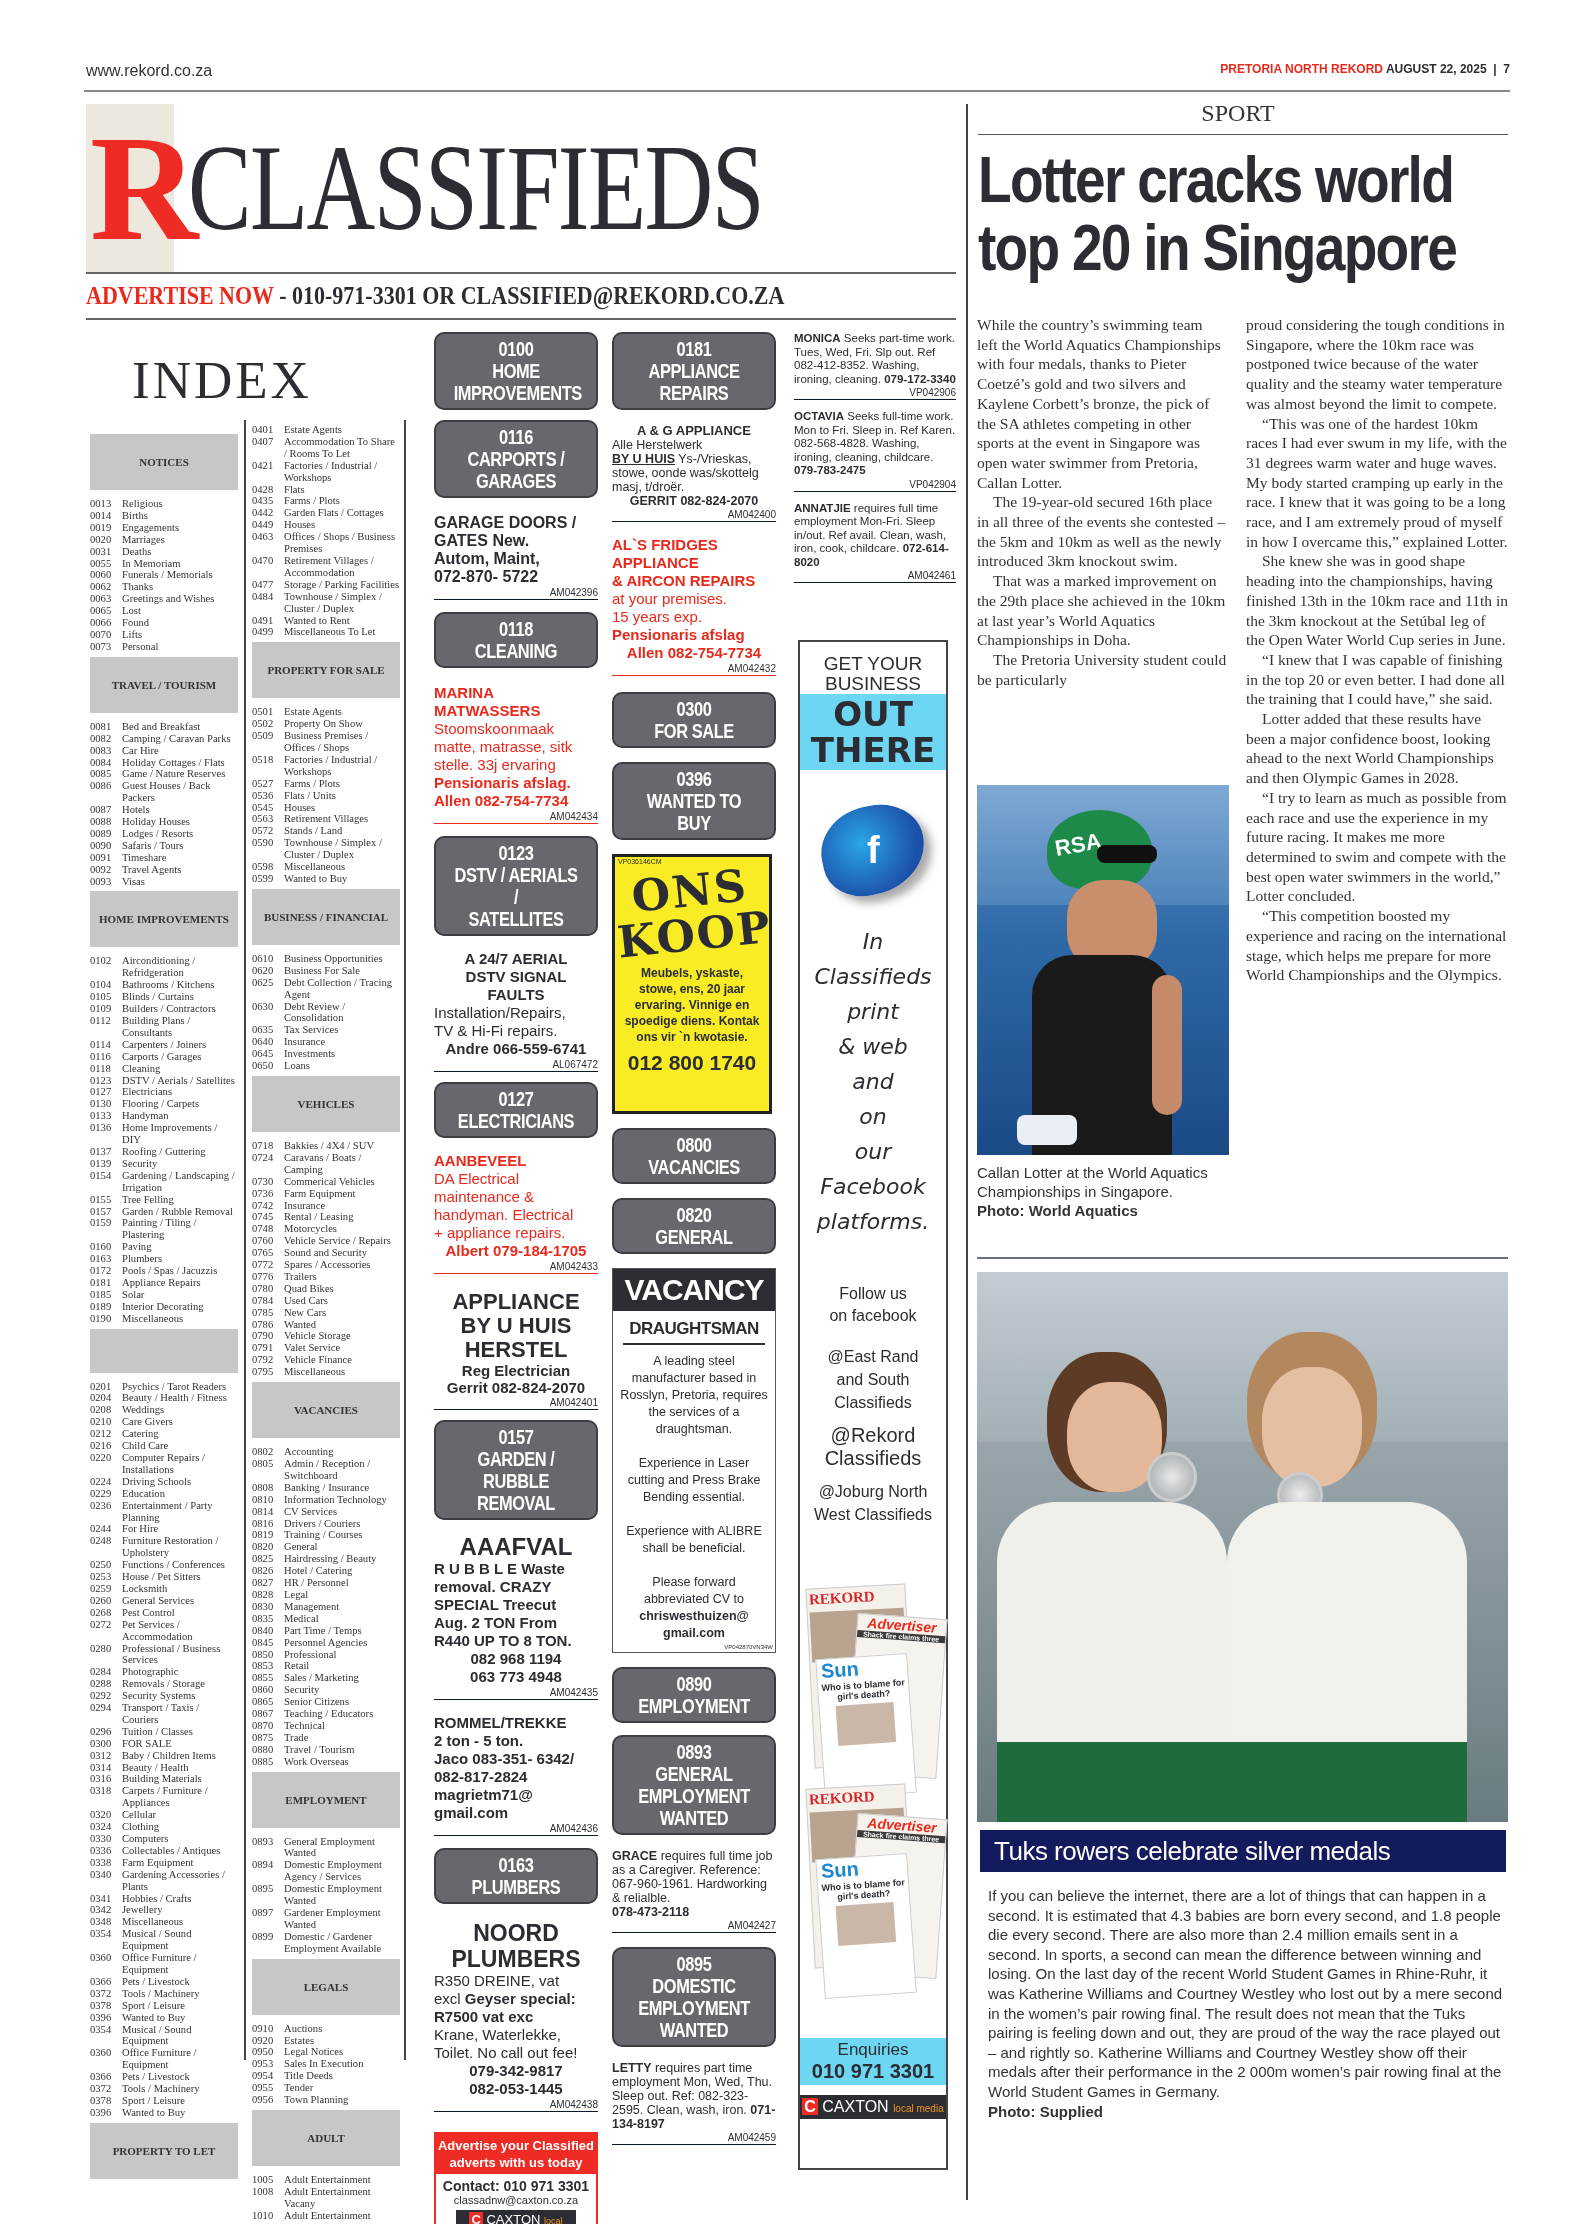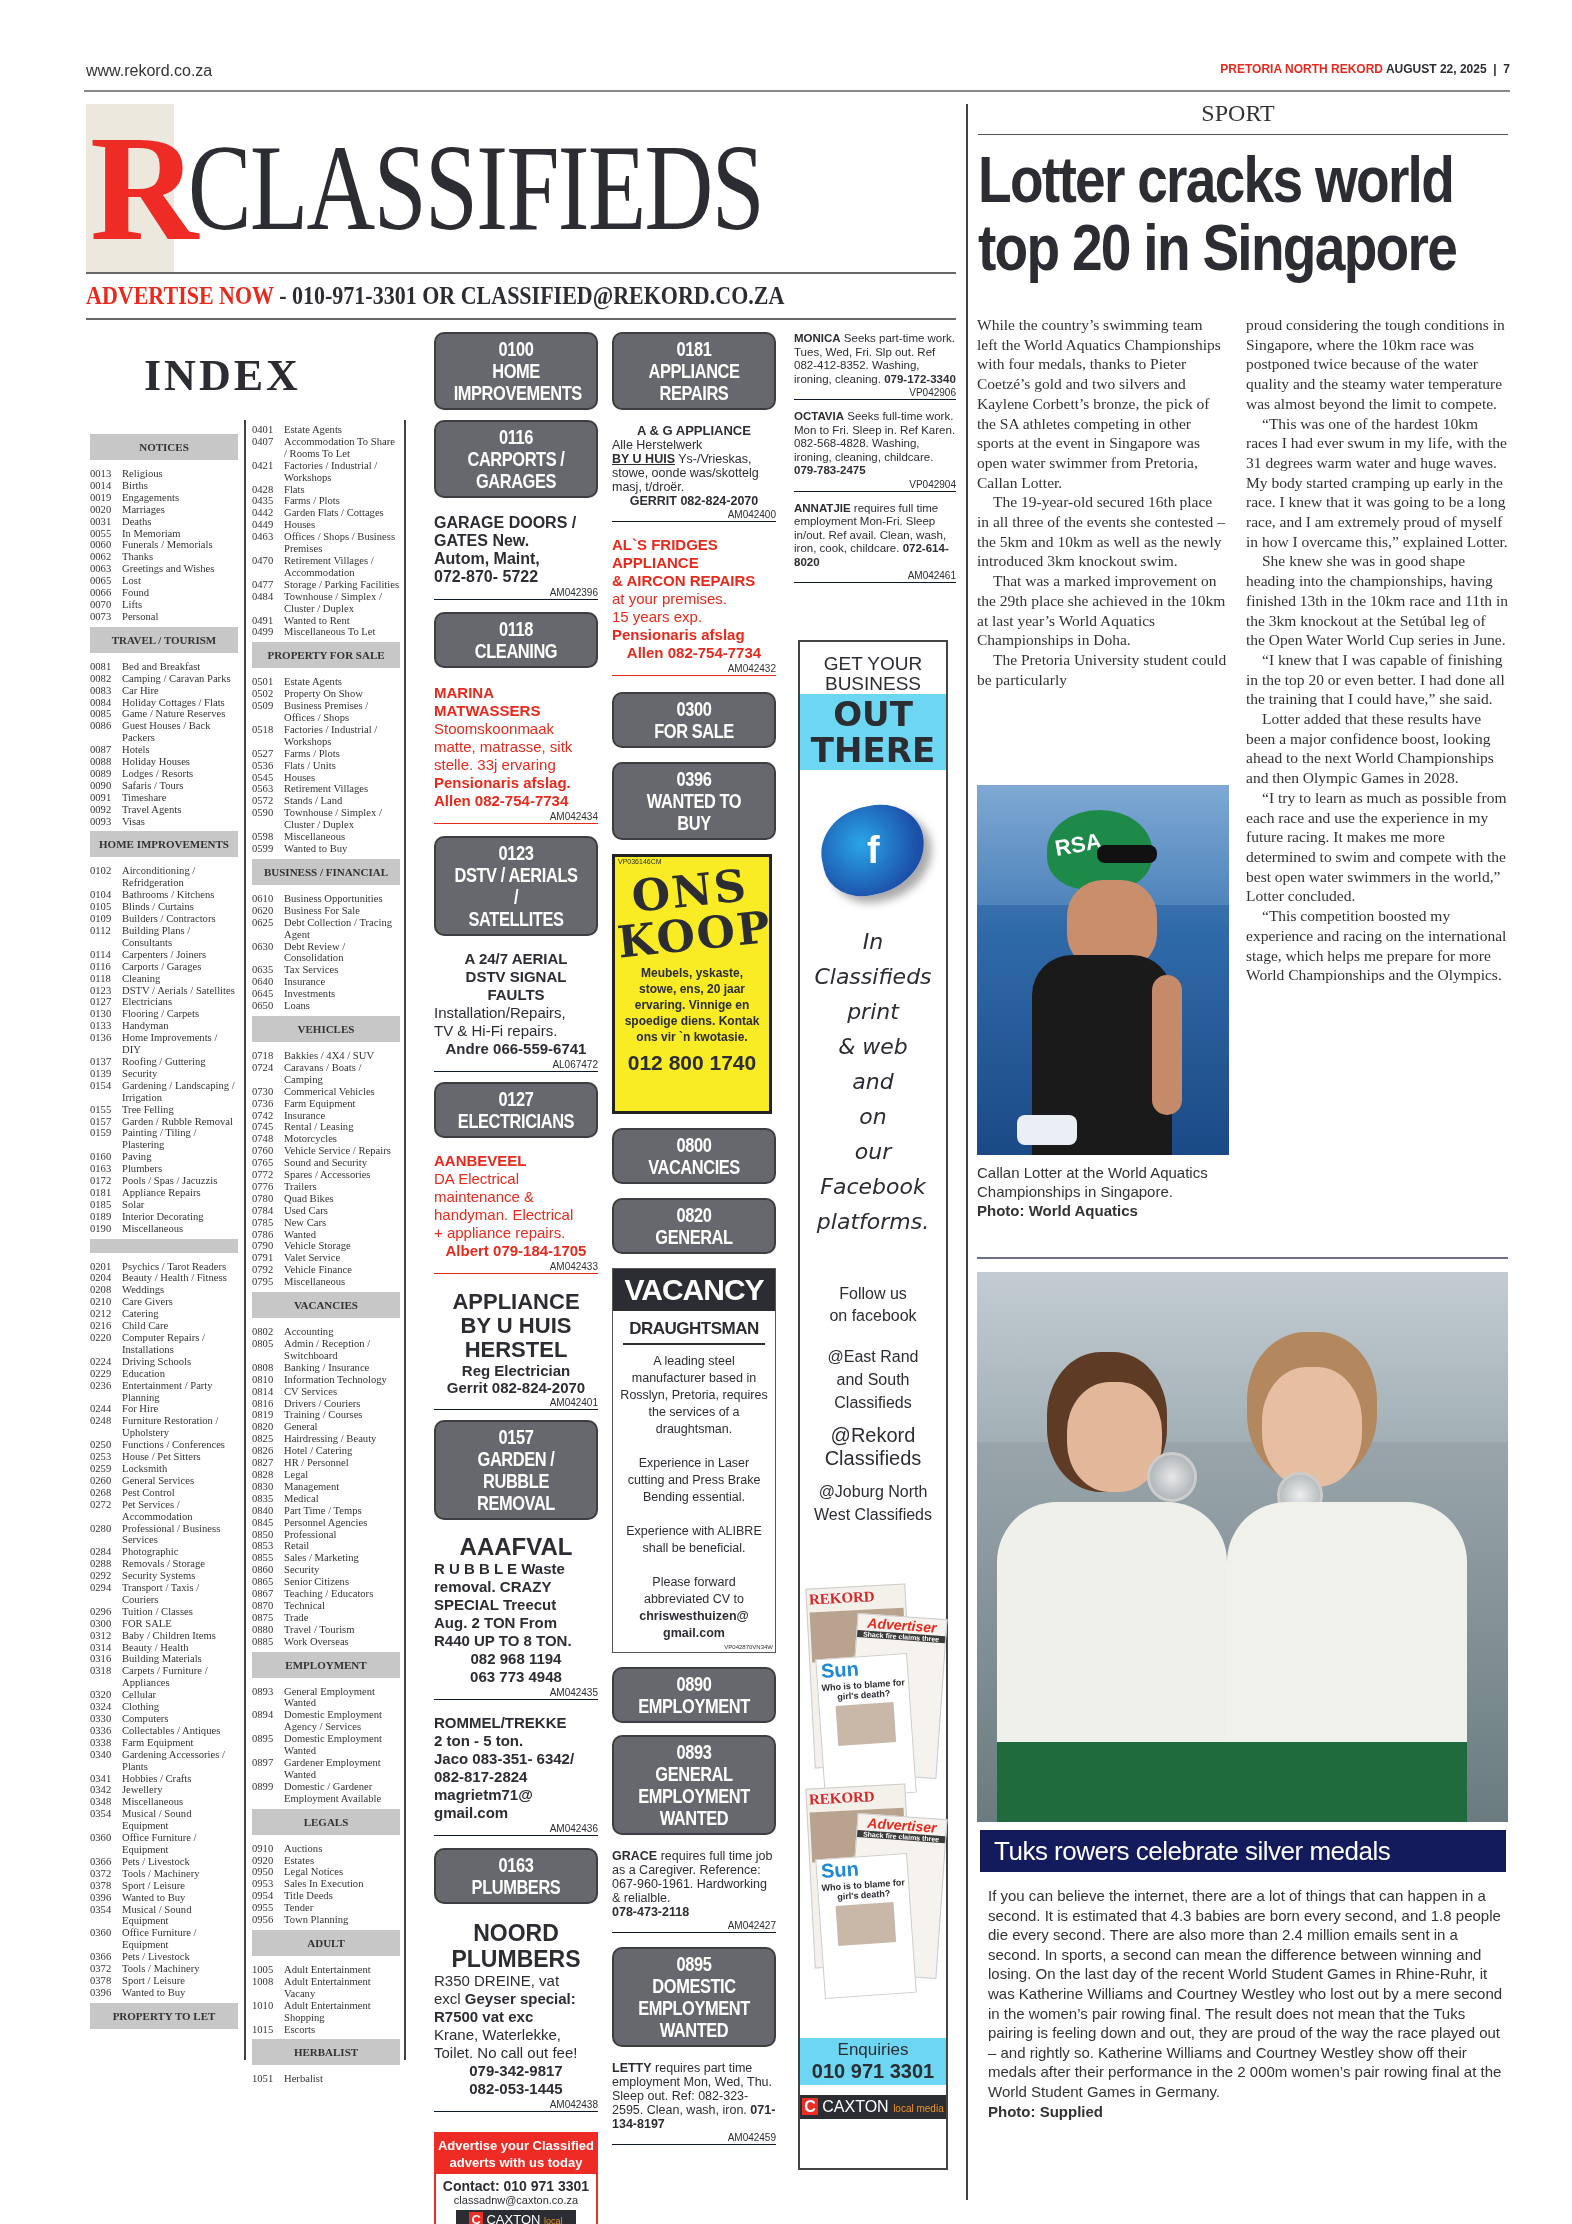--- a/index.html
+++ b/index.html
@@ -13,23 +13,23 @@
   
   .rbox{left:86px;top:104px;width:88px;height:170px;background:#ece8dd}
   .rletter{left:90px;top:108px;font-family:"Liberation Serif",serif;font-size:150px;line-height:160px;color:#ee2b24;font-weight:bold}
   .classhead{left:188px;top:108px;font-family:"Liberation Serif",serif;font-size:122px;line-height:160px;color:#2b2d33;letter-spacing:-2px;transform:scaleX(0.78);transform-origin:left top;white-space:nowrap}
   .mastline1{left:86px;top:272px;width:870px;height:2px;background:#666}
   .advline{left:86px;top:282px;font-family:"Liberation Serif",serif;font-size:25px;font-weight:bold;white-space:nowrap;transform:scaleX(0.88);transform-origin:left top}
   .advline .red{color:#e8291c}
   .mastline2{left:86px;top:318px;width:870px;height:2px;background:#666}
   .vsep{left:966px;top:104px;width:2px;height:2096px;background:#444}
   
-  .indextitle{left:144px;top:350px;font-family:"Liberation Serif",serif;font-size:44px;font-weight:bold;letter-spacing:3px;color:#2b2d33}
+  .indextitle{left:132px;top:350px;font-family:"Liberation Serif",serif;font-size:53px;font-weight:normal;letter-spacing:3px;color:#2b2d33}
   .idxcol{font-family:"Liberation Serif",serif;font-size:10.6px;line-height:11.9px;color:#333}
-  .idxcol .hd{background:#c7c7c7;text-align:center;font-weight:bold;font-size:11px;padding:7px 2px;margin:4px 0 8px 0;line-height:12px}
+  .idxcol .hd{background:#c7c7c7;text-align:center;font-weight:bold;font-size:11px;padding:22px 2px;margin:4px 0 8px 0;line-height:12px}
   .idxcol .row{display:flex}
   .idxcol .code{width:32px;flex:none}
   .idxcol .lbl{flex:1}
   .idxsep{left:244px;top:420px;width:2px;height:1640px;background:#444}
   .idxsep2{left:404px;top:420px;width:2px;height:1640px;background:#444}
   
   .cat{background:#66686d;border:2px solid #3c3e42;border-radius:10px;color:#fff;text-align:center;font-family:"Liberation Sans",sans-serif;font-weight:bold;font-size:20px;line-height:22px;padding:4px 4px;letter-spacing:-0.5px;transform-origin:center}
   .cat span{display:block;transform:scaleX(0.82)}
   .ad{font-size:14px;line-height:17px}
   .ad b{font-weight:bold}

